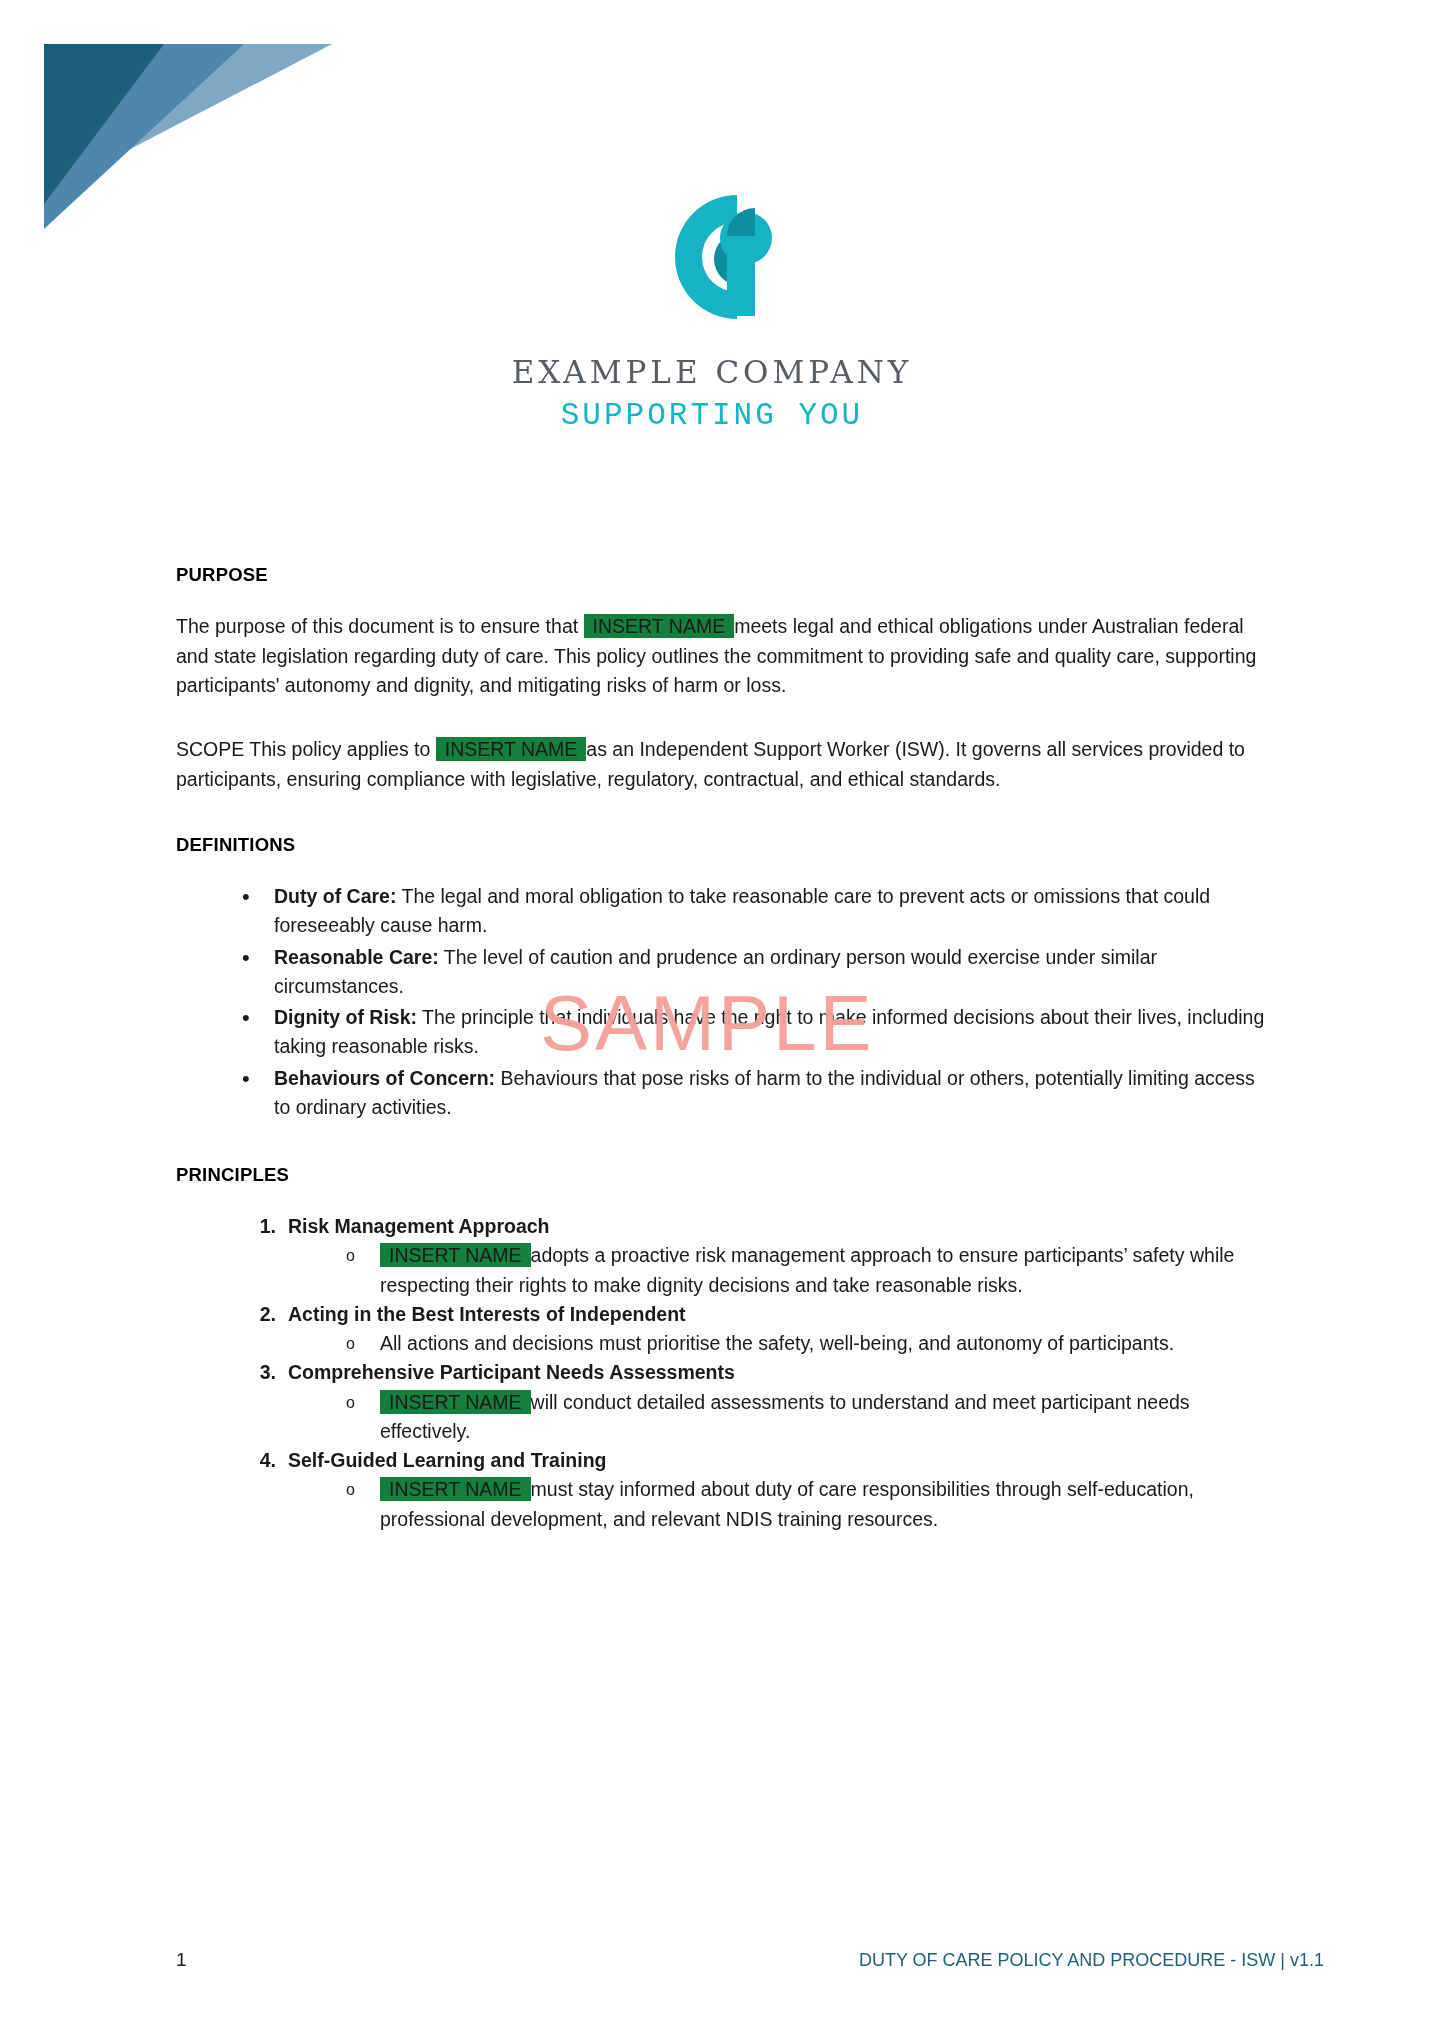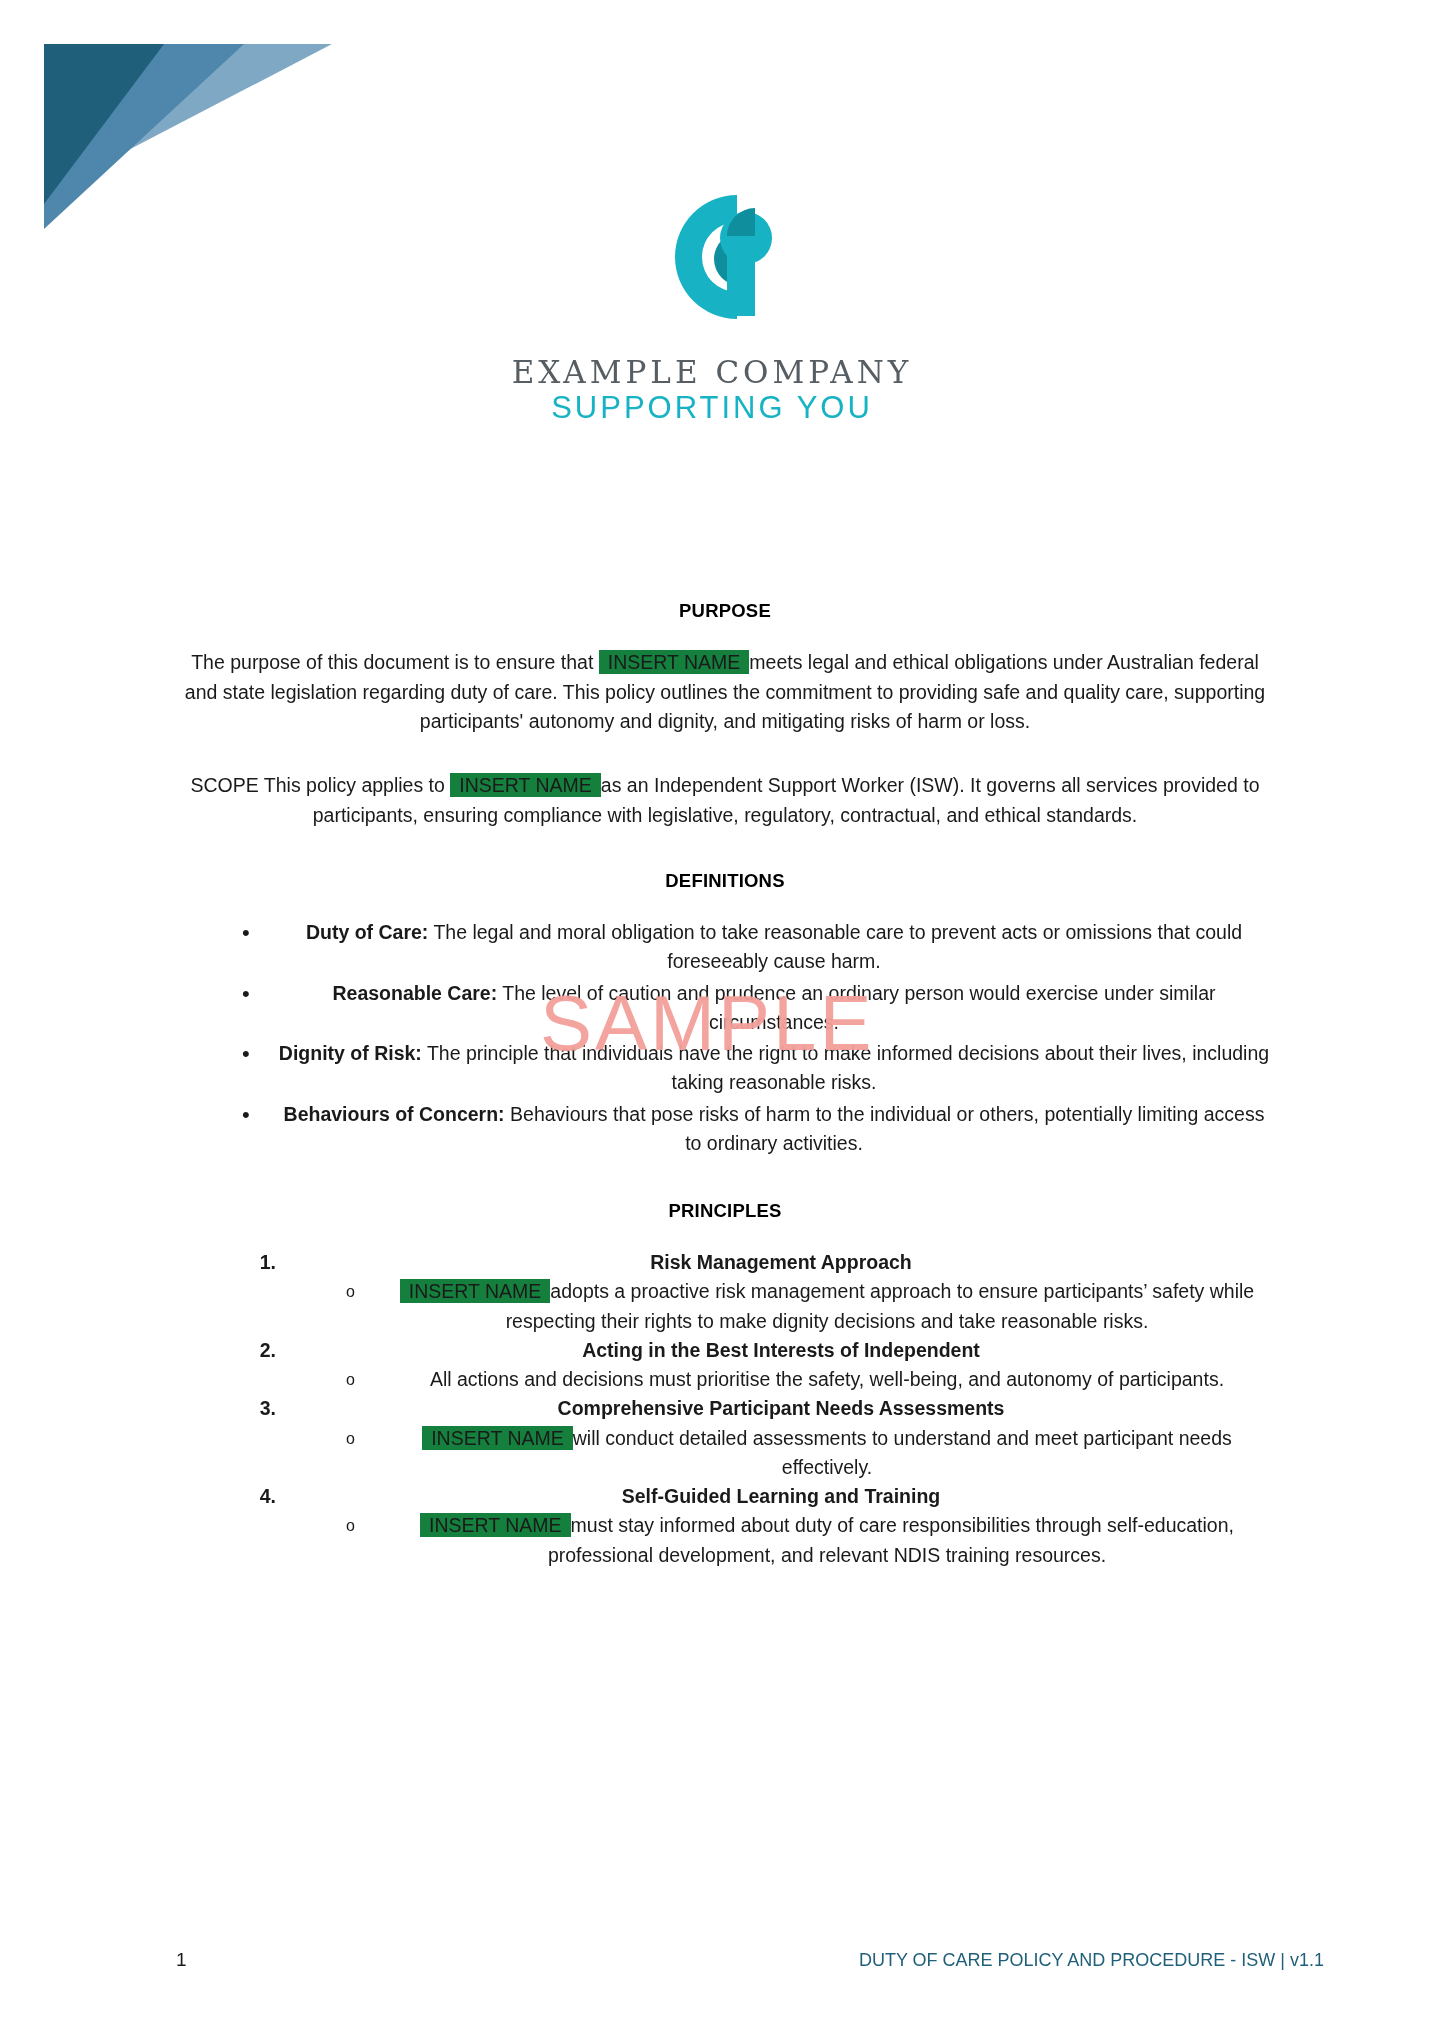--- a/index.html
+++ b/index.html
@@ -45,45 +45,45 @@
   .logo-mark svg { display: block; }
   .logo-name {
     margin-top: 14px;
     font-family: "DejaVu Serif", serif;
     font-size: 31px;
     letter-spacing: 4px;
     color: #565e63;
     font-weight: 400;
   }
   .logo-tagline {
-    font-family: Liberation Sans, sans-serif;
+    margin-top: 8px;
+    font-family: Liberation Mono, monospace;
     font-size: 31px;
     letter-spacing: 3px;
     color: #17b3c4;
     font-weight: 400;
   }
 
   
   .doc-title {
     position: absolute;
     top: 532px;
     left: 0;
     width: 100%;
     text-align: center;
     font-size: 22.5px;
     font-weight: bold;
     color: #000;
     letter-spacing: 0.2px;
   }
   .content {
     position: absolute;
-    top: 600px;
+    top: 564px;
     left: 176px;
     width: 1098px;
-    text-align: center;
   }
   h2.section {
     font-size: 18.5px;
     font-weight: bold;
     color: #000;
     margin: 0 0 0 0;
     padding: 0;
     letter-spacing: 0.2px;
   }
   .spacer-sm { height: 26px; }

